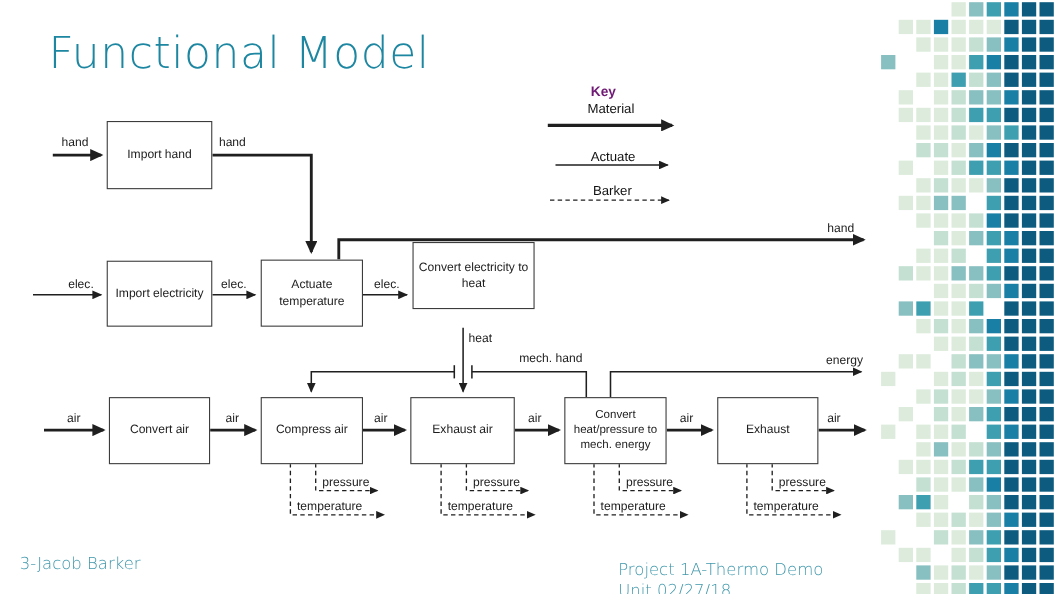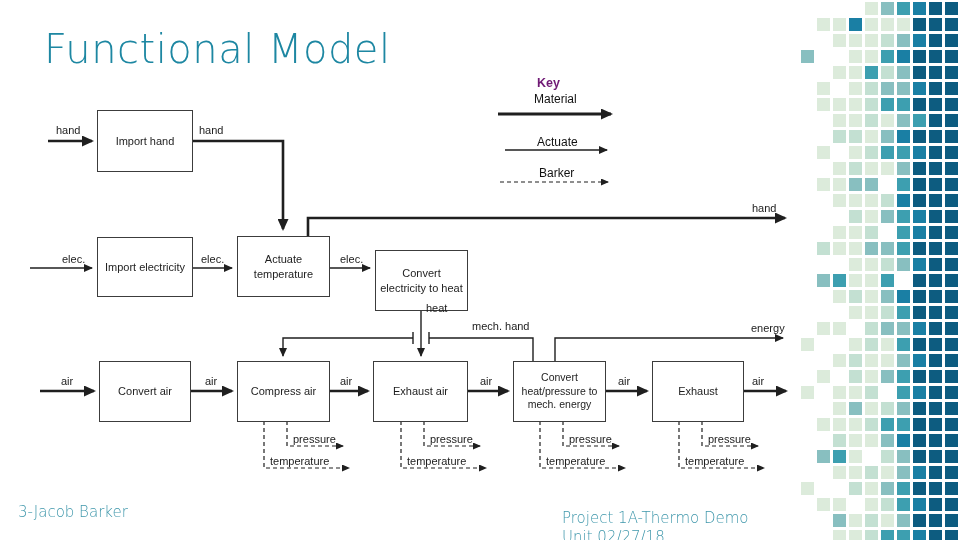--- a/index.html
+++ b/index.html
@@ -94,21 +94,21 @@
 <div class="title">Functional Model</div>
 
 <div class="key-title" style="left:537px;top:76px;">Key</div>
 <div class="key-label" style="left:534px;top:92px;">Material</div>
 <div class="key-label" style="left:537px;top:135px;">Actuate</div>
 <div class="key-label" style="left:539px;top:166px;">Barker</div>
 
 <div class="fbox" style="left:97px;top:110px;width:96px;height:62px;">Import hand</div>
 <div class="fbox" style="left:97px;top:237px;width:96px;height:60px;">Import electricity</div>
 <div class="fbox" style="left:237px;top:236px;width:93px;height:61px;">Actuate temperature</div>
-<div class="fbox" style="left:375px;top:250px;width:93px;height:61px;text-align:center;">Convert electricity to heat</div>
+<div class="fbox" style="left:375px;top:220px;width:111px;height:61px;text-align:center;">Convert electricity to heat</div>
 <div class="fbox" style="left:99px;top:361px;width:92px;height:61px;">Convert air</div>
 <div class="fbox" style="left:237px;top:361px;width:93px;height:61px;">Compress air</div>
 <div class="fbox" style="left:373px;top:361px;width:95px;height:61px;">Exhaust air</div>
 <div class="fbox" style="left:513px;top:361px;width:93px;height:61px;font-size:10.5px;">Convert heat/pressure to mech. energy</div>
 <div class="fbox" style="left:652px;top:361px;width:92px;height:61px;">Exhaust</div>
 
 <span class="lbl" style="left:56px;top:124px;">hand</span>
 <span class="lbl" style="left:199px;top:124px;">hand</span>
 <span class="lbl" style="left:752px;top:202px;">hand</span>
 <span class="lbl" style="left:62px;top:253px;">elec.</span>

